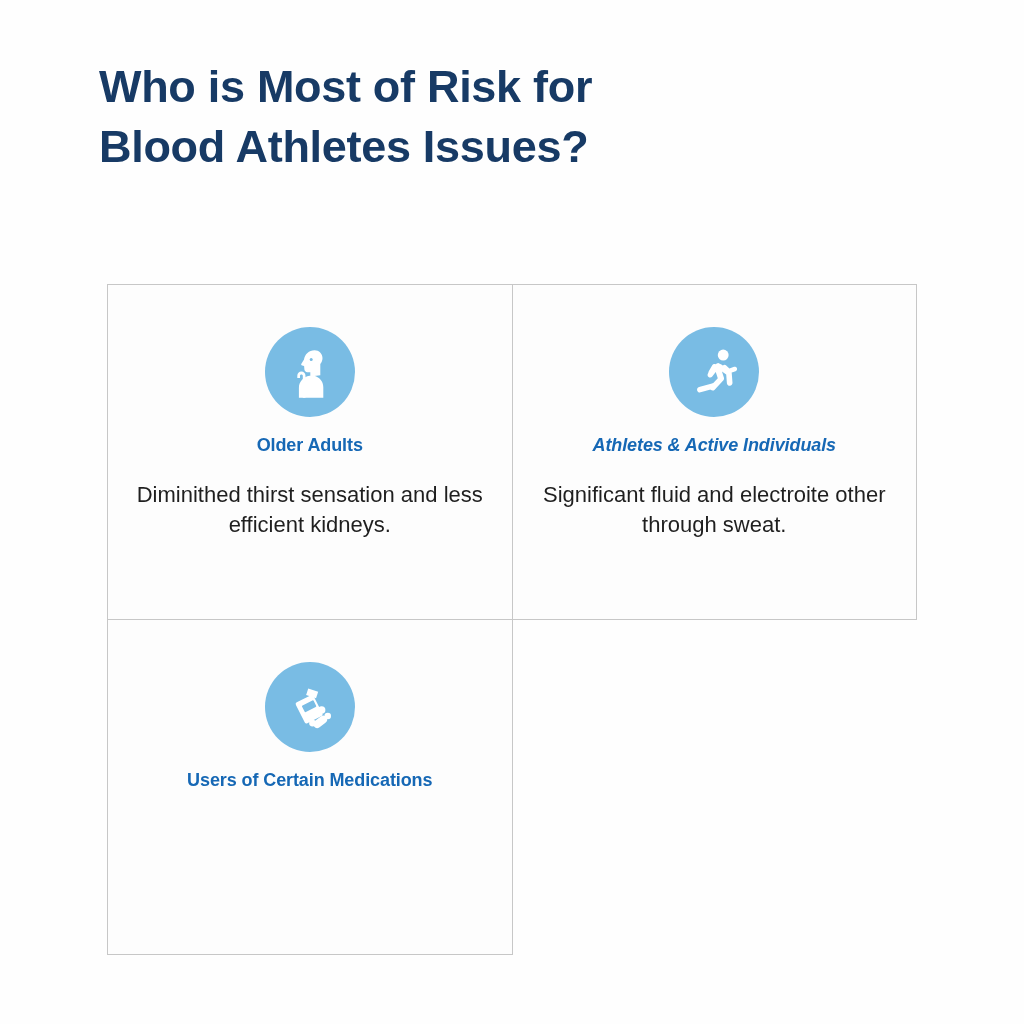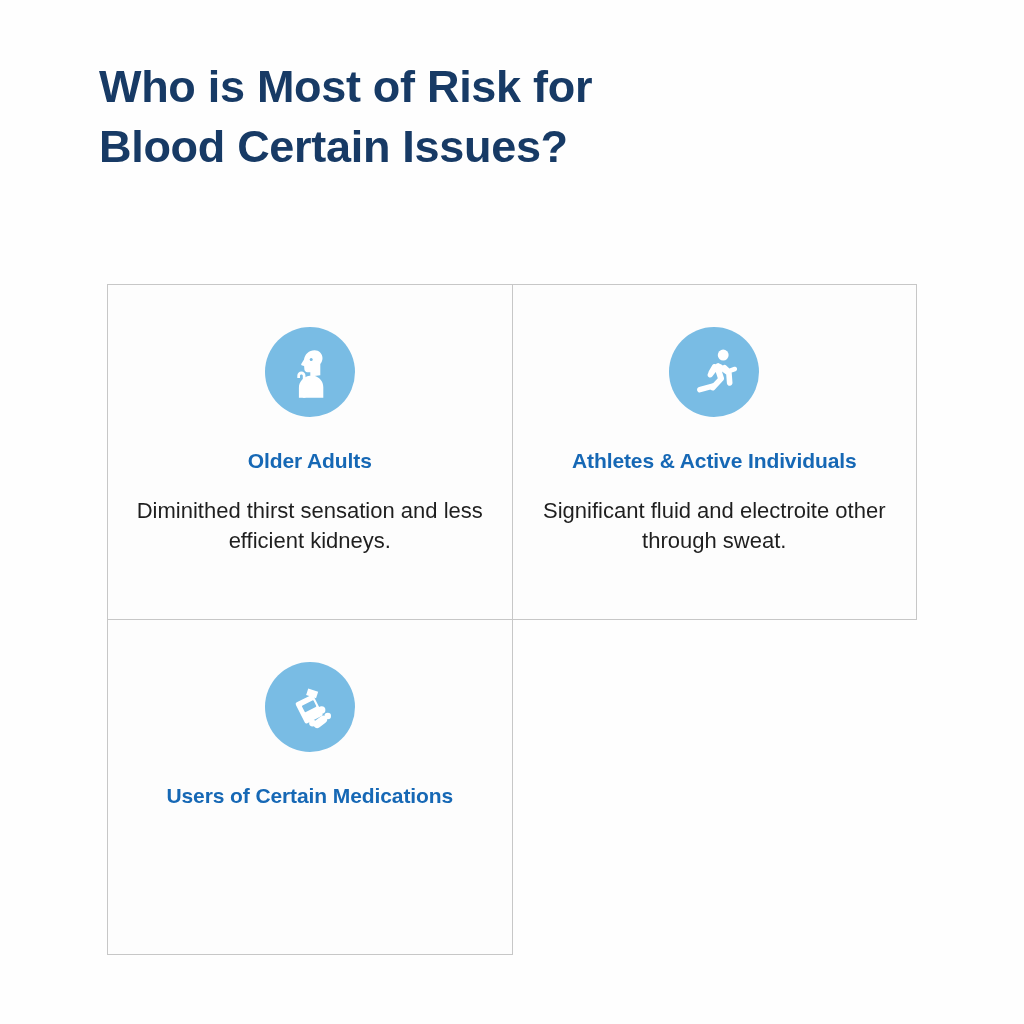--- a/index.html
+++ b/index.html
@@ -79,49 +79,49 @@
     background: #79bce4;
     display: flex;
     align-items: center;
     justify-content: center;
     flex: none;
   }
   .icon-circle svg { display: block; }
 
   
   .card-heading {
-    margin-top: 27px;
-    font-size: 21px;
+    margin-top: 11px;
+    font-size: 18px;
     font-weight: 700;
     line-height: 34px;
     color: #1668b5;
     text-align: center;
     letter-spacing: -0.1px;
     max-width: 380px;
   }
   .card-body {
     margin-top: 18px;
     font-size: 22px;
     font-weight: 400;
     line-height: 30px;
     color: #1f1f1f;
     text-align: center;
     max-width: 360px;
   }
   .cell.row-bottom .card-body { max-width: 380px; }
-  .cell.wide-head .card-heading { max-width: 400px; }
+  .cell.wide-head .card-heading { max-width: 400px; font-style: italic; }
 </style>
 </head>
 <body>
 
 <div id="infographic">
 
   <div class="title-block">
     <div class="title-line">Who is Most of Risk for</div>
-    <div class="title-line">Blood Certain Issues?</div>
+    <div class="title-line">Blood Athletes Issues?</div>
   </div>
 
   <div class="grid">
 
     <div class="cell row-top">
       <div class="cell-inner">
         <div class="icon-circle">
           <svg width="64" height="64" viewBox="0 0 64 64" aria-hidden="true">
             <g fill="#ffffff">
 

